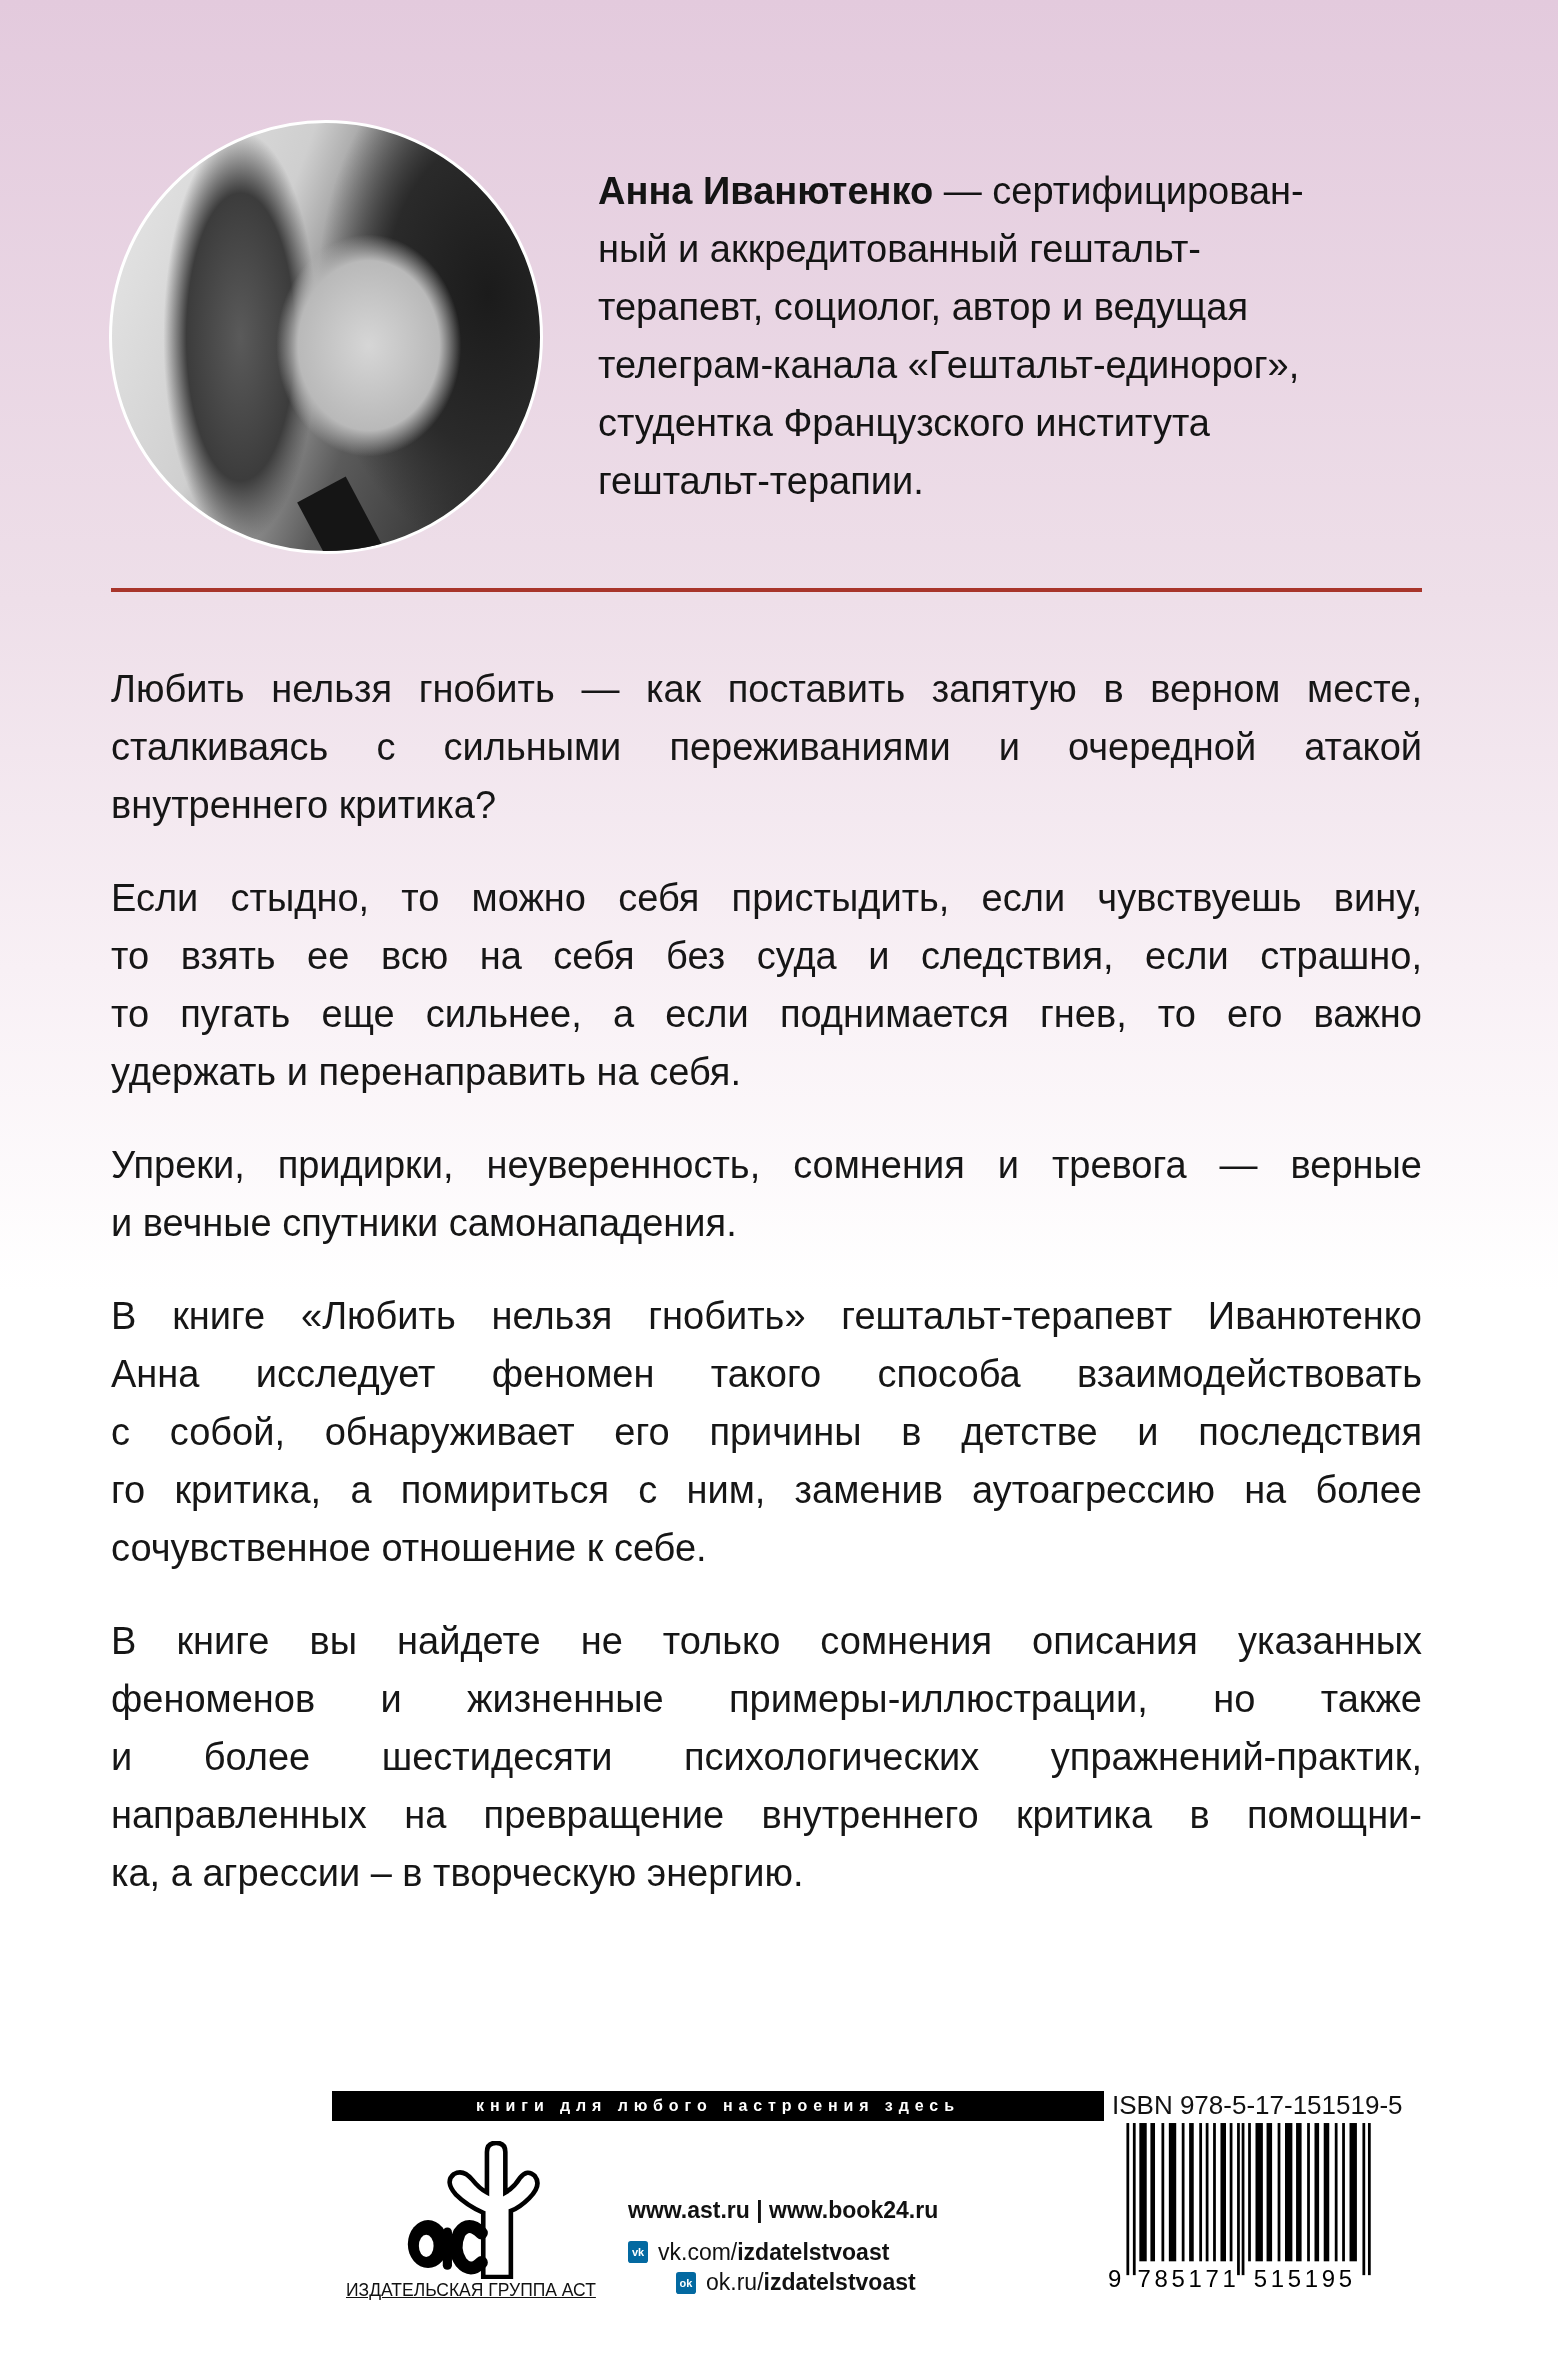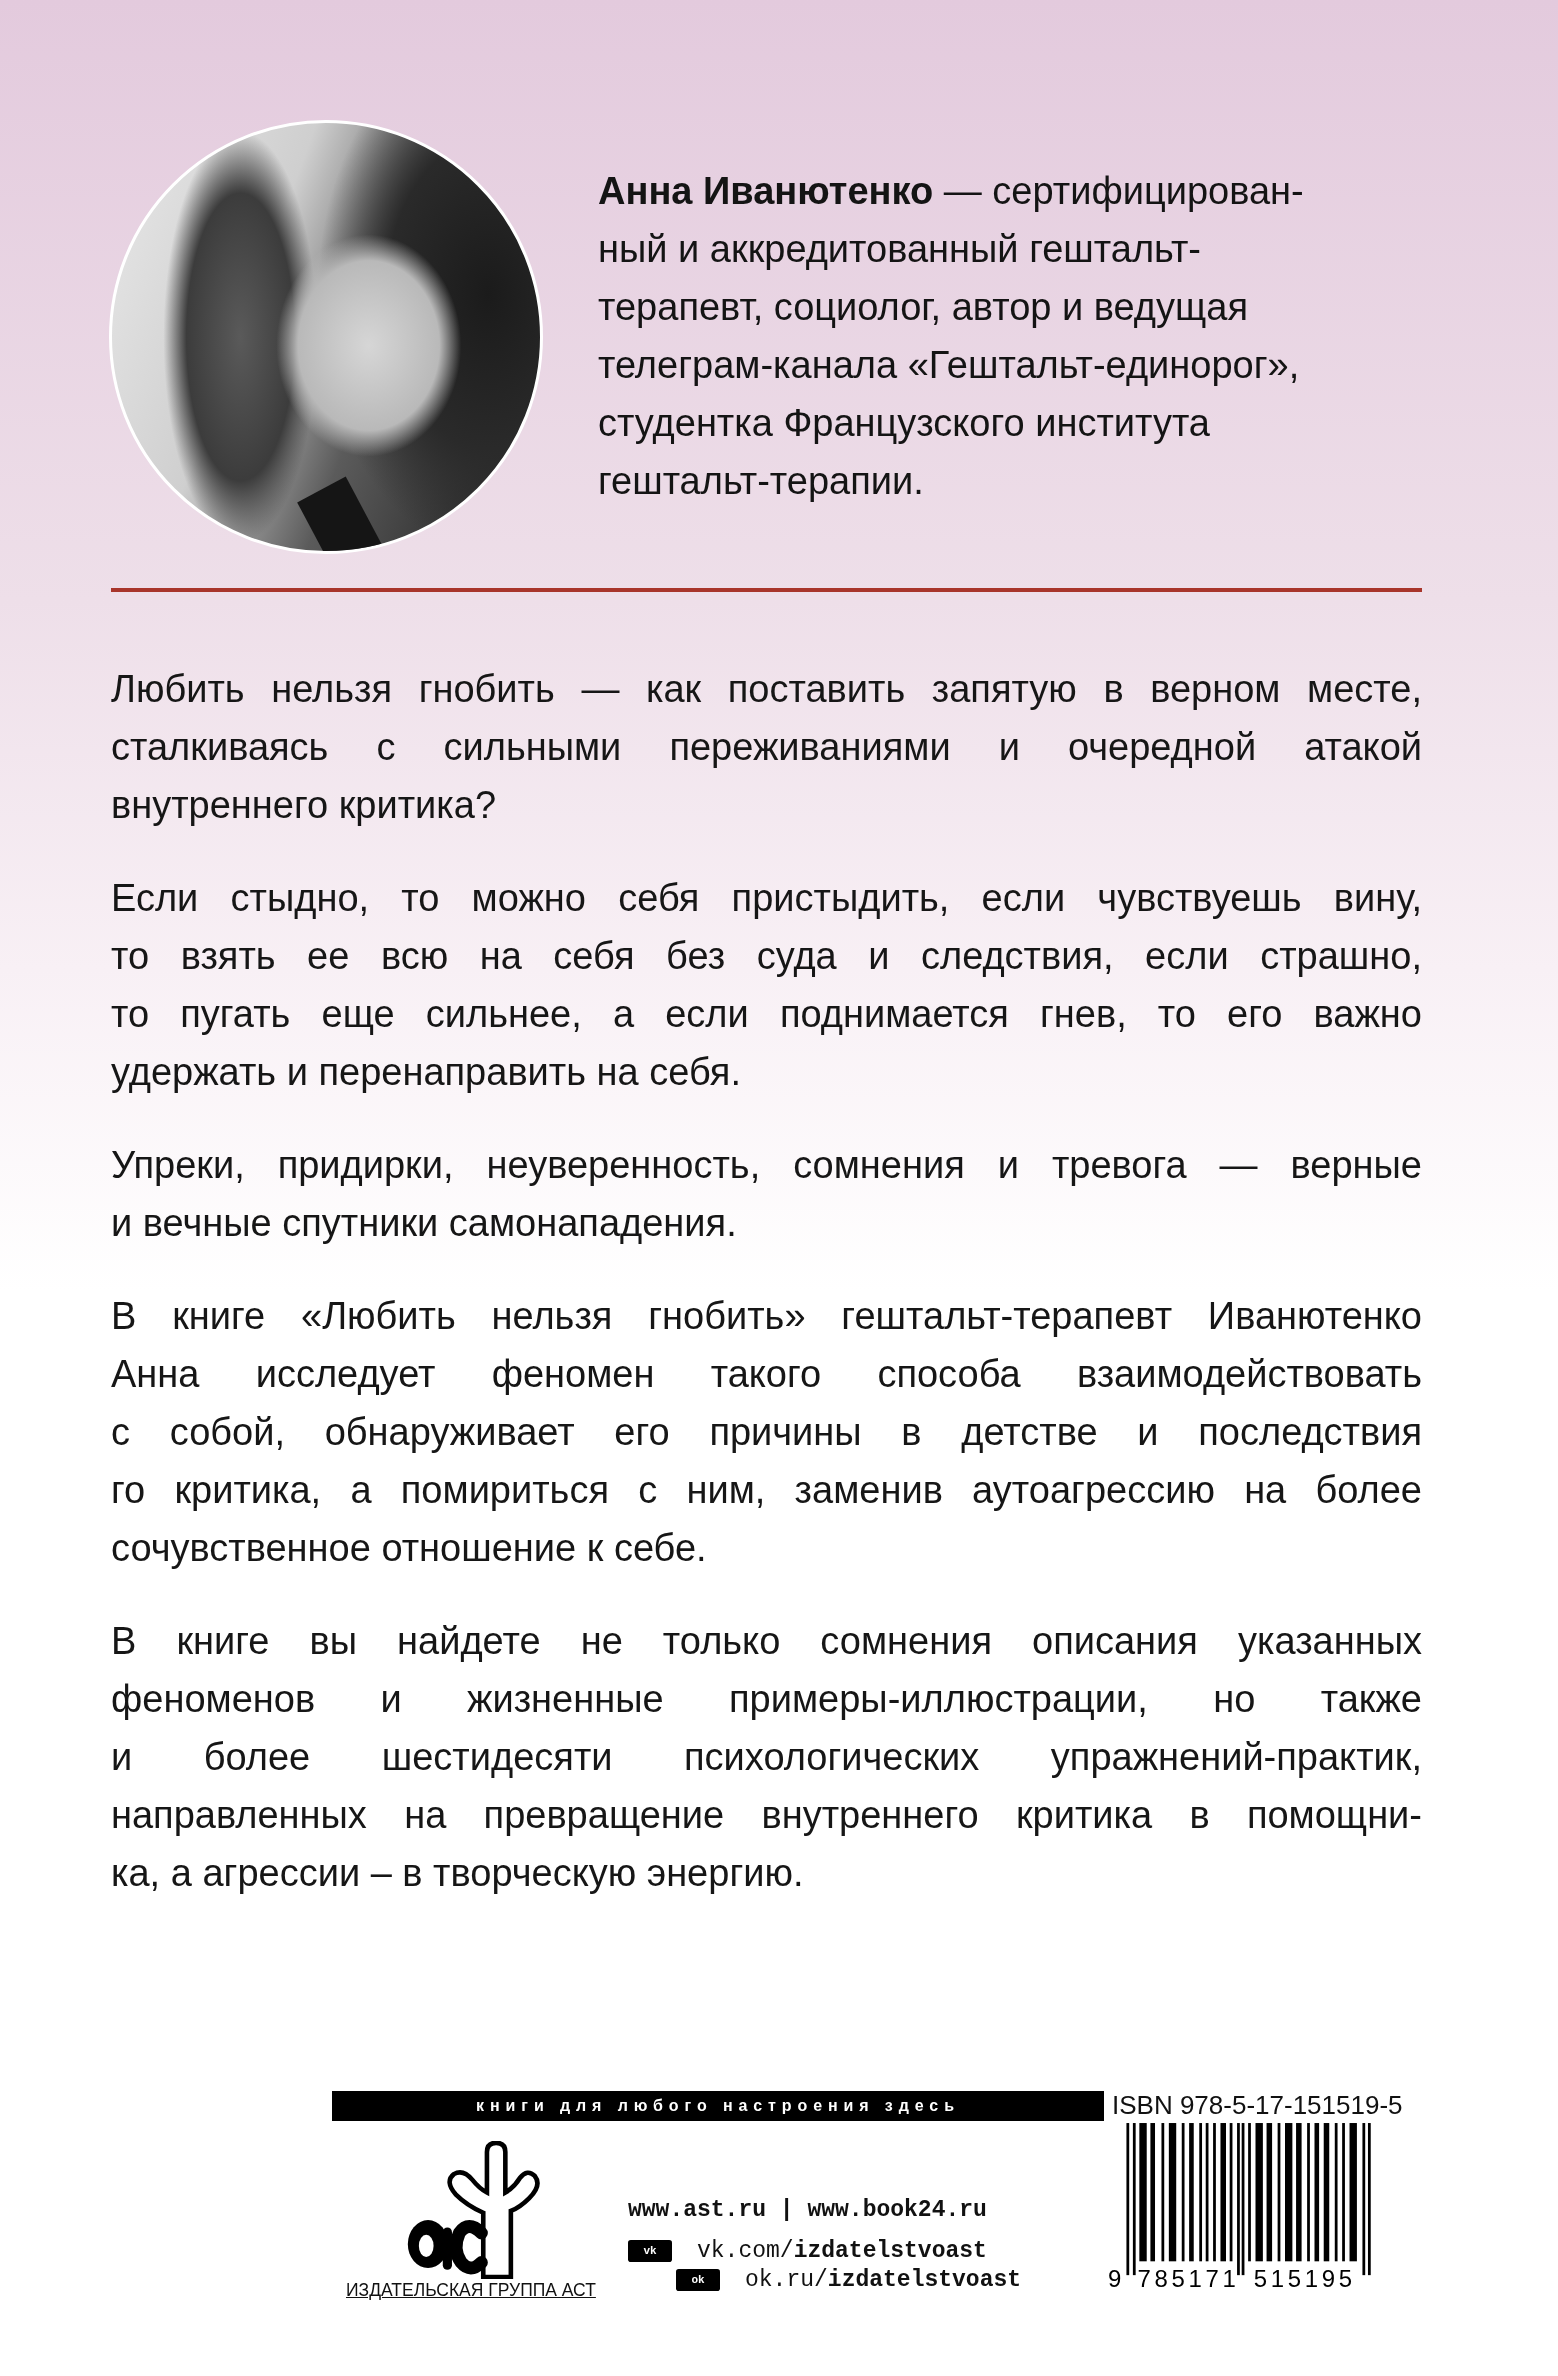--- a/index.html
+++ b/index.html
@@ -40,29 +40,29 @@
   .para .line.last { text-align-last: left; }
   .slogan {
     position: absolute; left: 332px; top: 2091px; width: 772px; height: 29.5px;
     background: #000; color: #fff; font-weight: bold; font-size: 16px;
     letter-spacing: 5.9px; line-height: 29.5px; text-align: center; white-space: nowrap;
   }
   .logo { position: absolute; left: 365px; top: 2141px; width: 185px; height: 138px; }
   .publisher-name {
     position: absolute; left: 346px; top: 2280px; font-size: 17.5px; color: #111; white-space: nowrap; text-decoration: underline;
   }
-  .links { position: absolute; left: 628px; top: 2197px; font-family: Liberation Mono, monospace; }
+  .links { position: absolute; left: 628px; top: 2197px; }
   .links .site { font-weight: bold; font-size: 23px; color: #111; white-space: nowrap; }
   .links .social { display: flex; align-items: center; margin-top: 14.8px; font-size: 23px; white-space: nowrap; }
   .links .social + .social { margin-top: 3.7px; padding-left: 48px; }
   .links .social b { font-weight: bold; }
   .soc-icon {
     display: inline-flex; align-items: center; justify-content: center;
-    width: 44px; height: 22px; background: #000000; color: #fff; border-radius: 2.8px;
-    font-size: 11px; font-weight: bold; margin-right: 25px;
+    width: 20px; height: 22px; background: #0369a1; color: #fff; border-radius: 2.8px;
+    font-size: 11px; font-weight: bold; margin-right: 10px;
   }
   .isbn-text { position: absolute; left: 1112px; top: 2090px; font-size: 26px; color: #111; white-space: nowrap; }
   .barcode { position: absolute; left: 1108px; top: 2123px; width: 295px; height: 166px; }
 </style>
 </head>
 <body>
 
 <div class="photo">
   <div class="strap"></div>
 </div>

